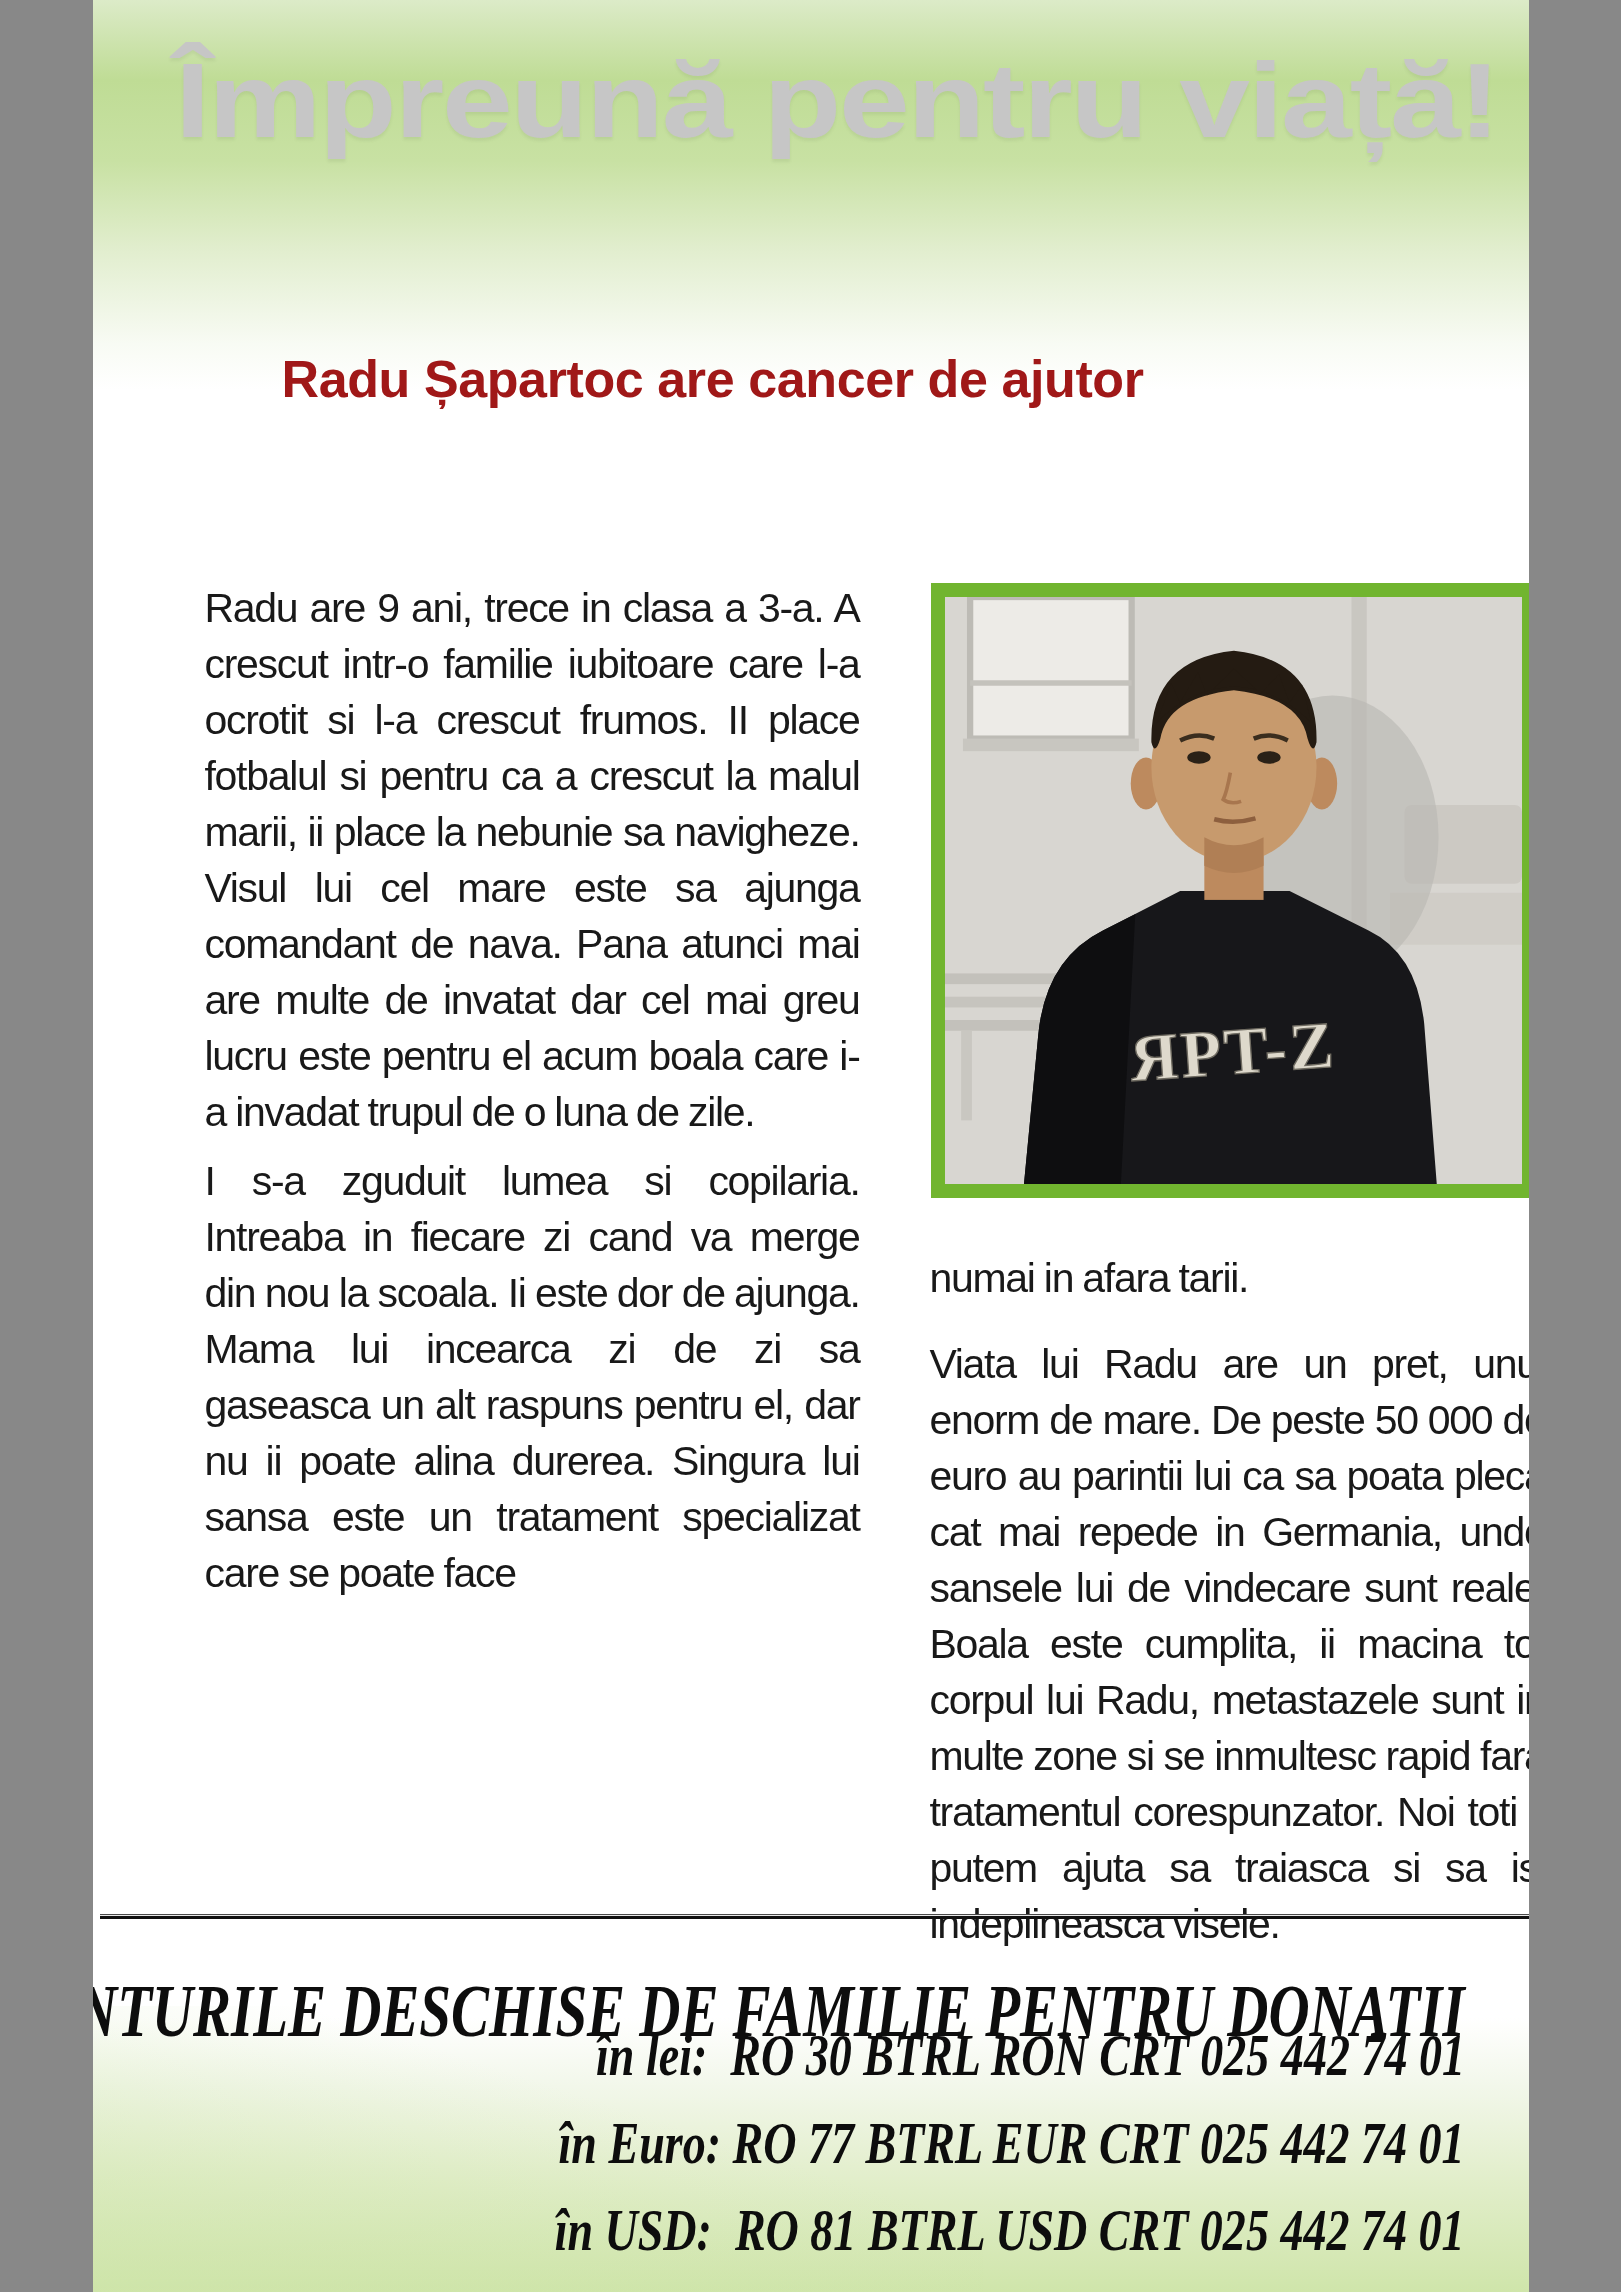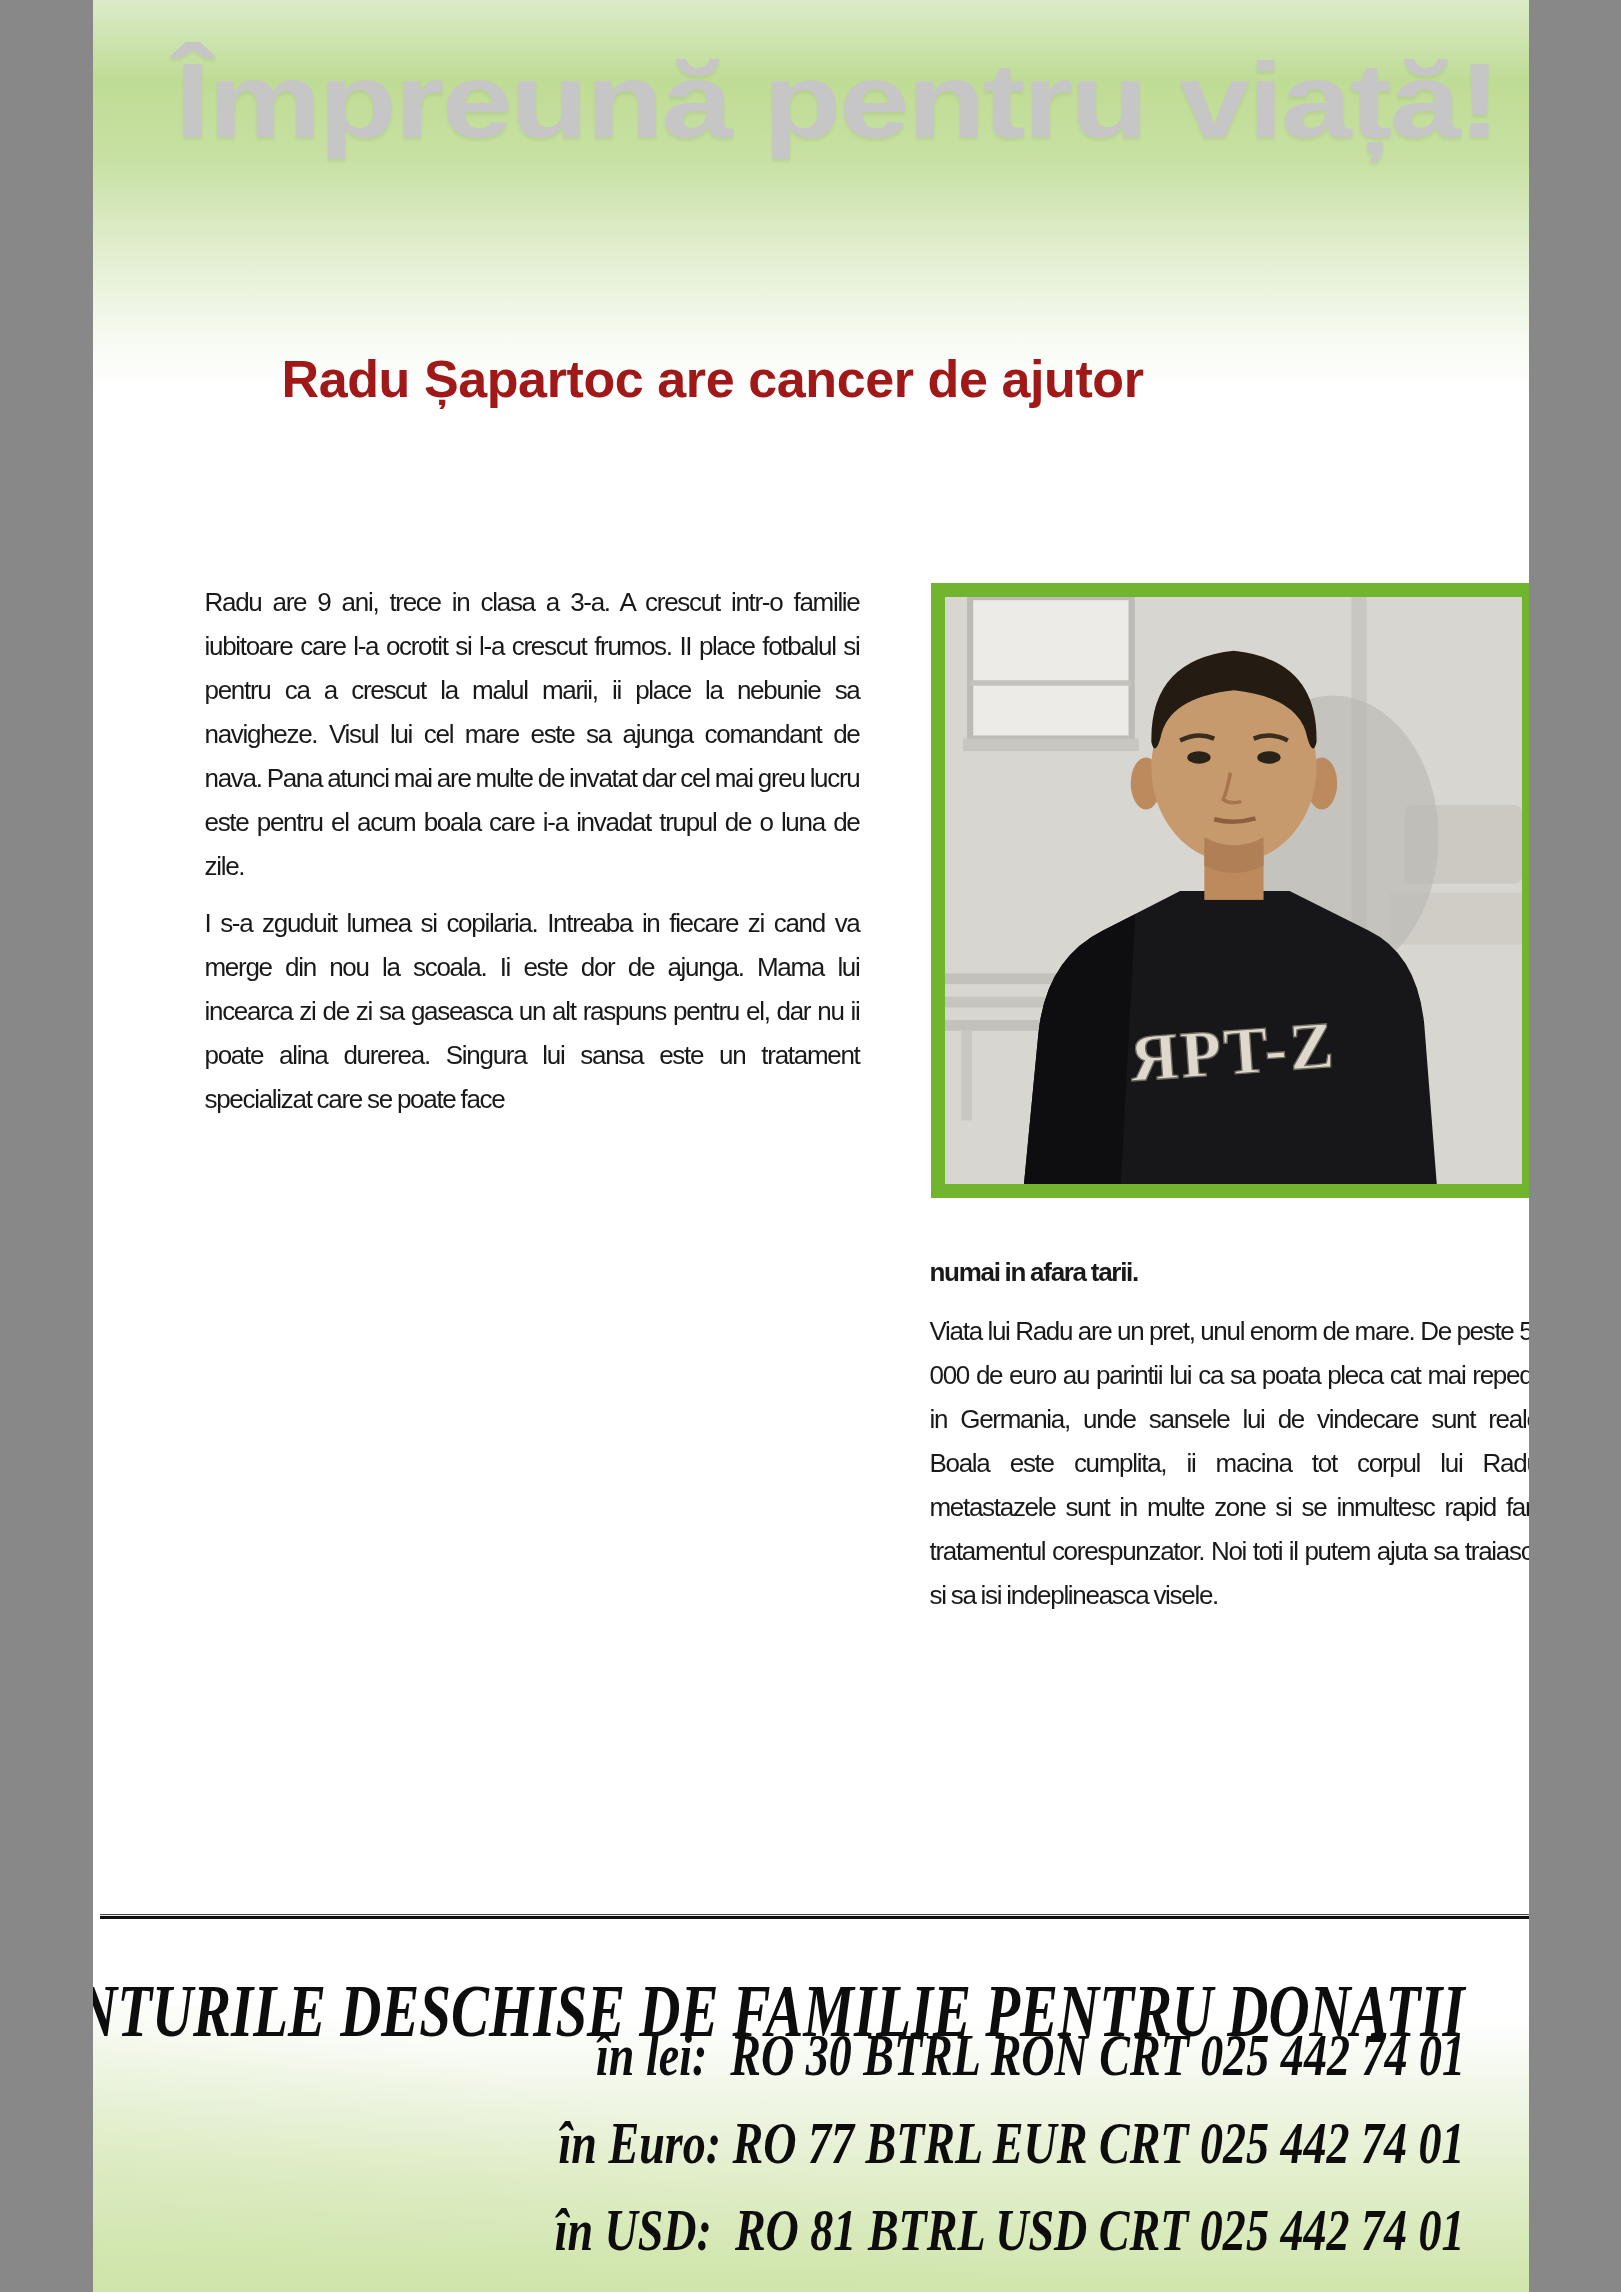--- a/index.html
+++ b/index.html
@@ -26,28 +26,28 @@
     transform:scaleX(1.2);transform-origin:0 0;
     text-shadow:0 2.7px 2.7px rgba(90,110,70,0.10);
   }
   .title{
     position:absolute;left:189px;top:351px;
     font-size:52px;font-weight:bold;line-height:57px;
     color:#a01818;letter-spacing:-0.4px;
   }
   .col{
     position:absolute;
-    font-size:26px;line-height:44px;
+    font-size:41px;line-height:56px;
     letter-spacing:-1.3px;word-spacing:-0.9px;
     color:#191919;text-align:justify;
   }
   .col p{margin:0 0 12.5px 0;}
   .col-left{left:112px;top:580px;width:655px;}
   .col-right{left:837px;top:1250px;width:616px;}
-  .col-right p:first-child{margin-bottom:15px;font-weight:bold;}
+  .col-right p:first-child{margin-bottom:30px;}
   .photo-frame{
     position:absolute;left:838px;top:583px;width:605px;height:615px;
     box-sizing:border-box;border:14.3px solid #71b52f;background:#d8d6d1;
   }
   .photo-frame svg{display:block;width:100%;height:100%;}
   .rule{
     position:absolute;left:7.2px;top:1914px;width:1608px;height:4.5px;
     background:linear-gradient(to bottom,#4a4a4a 0 0.9px,#e8e8e8 0.9px 1.8px,#101010 1.8px 100%);
   }
   .footer-heading{

